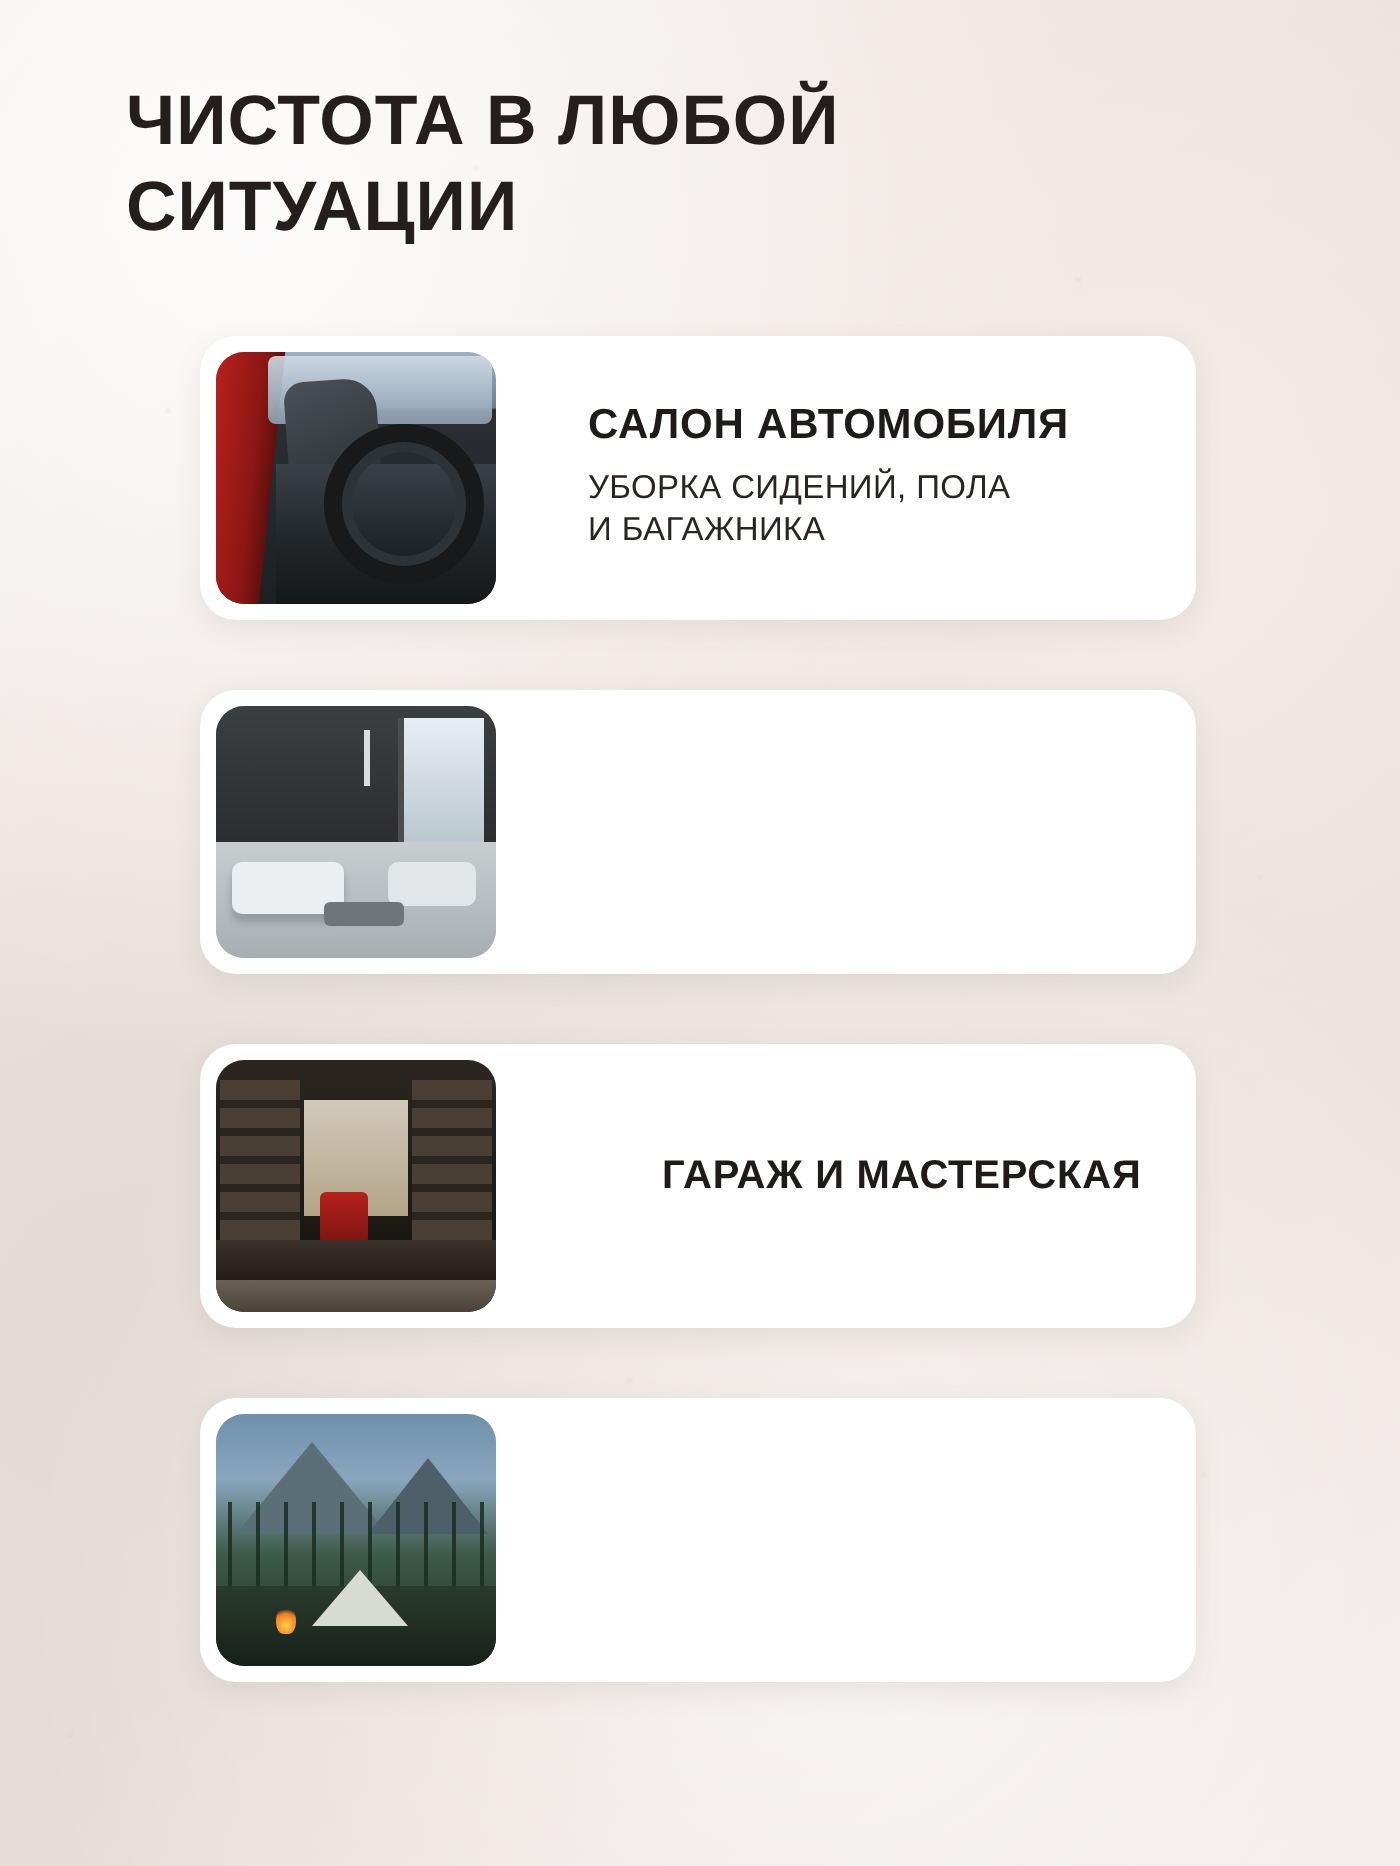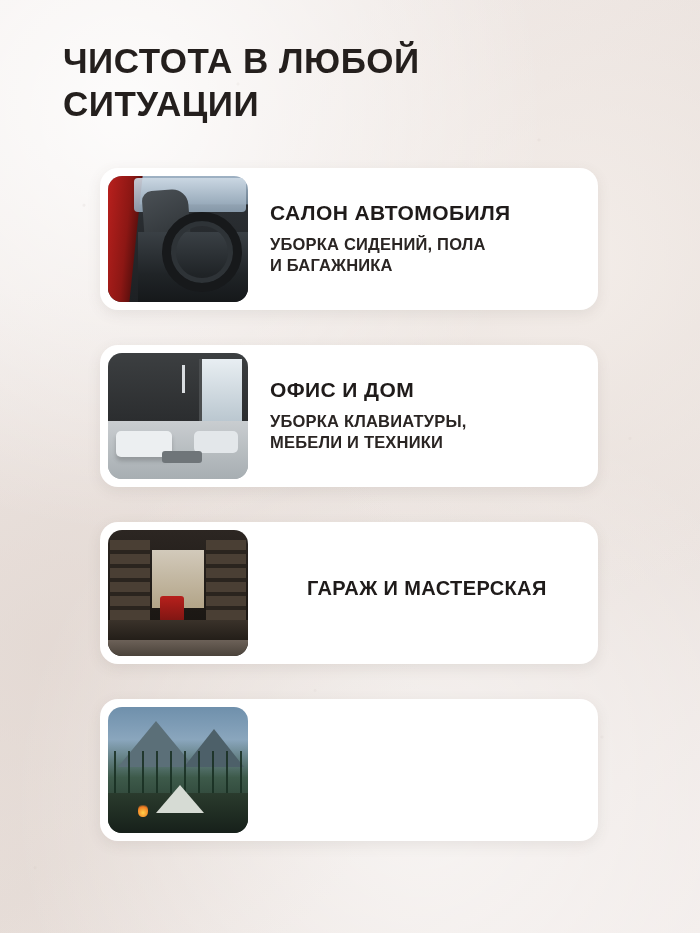--- a/index.html
+++ b/index.html
@@ -72,20 +72,21 @@
     display: flex;
     align-items: center;
     box-sizing: border-box;
     width: 498px;
     height: 142px;
     background: #ffffff;
     border-radius: 18px;
     box-shadow: 0 4px 14px rgba(90,75,70,0.10);
     margin-bottom: 35px;
     padding: 8px;
+    gap: 24px;
   }
 
   .thumb {
     position: relative;
     flex: 0 0 auto;
     width: 140px;
     height: 126px;
     border-radius: 14px;
     overflow: hidden;
   }
@@ -100,21 +101,21 @@
     font-weight: bold;
     letter-spacing: 0.4px;
     color: #1f1b1a;
     text-transform: uppercase;
     line-height: 1.16;
     margin-bottom: 8px;
   }
 
   .card-sub {
     font-size: 16.5px;
-    font-weight: bold;
+    font-weight: normal;
     letter-spacing: 0.2px;
     color: #2a2523;
     text-transform: uppercase;
     line-height: 1.3;
     white-space: pre-line;
   }
 
   .card-title.small { font-size: 20px; margin-left: 37px; }
 
   
@@ -295,25 +296,20 @@
         <div class="art-office">
           <div class="of-wall"></div>
           <div class="of-window"></div>
           <div class="of-lamp"></div>
           <div class="of-floor"></div>
           <div class="of-sofa"></div>
           <div class="of-sofa2"></div>
           <div class="of-table"></div>
         </div>
       </div>
-      <div class="card-text">
-        <div class="card-title">ОФИС И ДОМ</div>
-        <div class="card-sub">УБОРКА КЛАВИАТУРЫ,
-МЕБЕЛИ И ТЕХНИКИ</div>
-      </div>
     </div>
 
     <div class="card">
       <div class="thumb">
         <div class="art-garage">
           <div class="ga-door"></div>
           <div class="ga-shelfL"></div>
           <div class="ga-shelfR"></div>
           <div class="ga-red"></div>
           <div class="ga-bench"></div>

